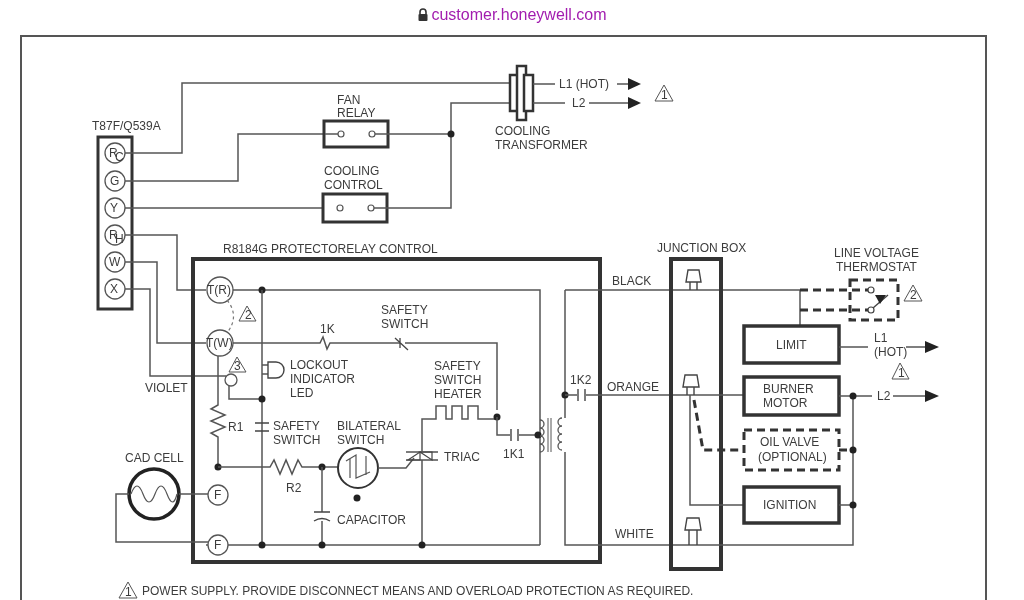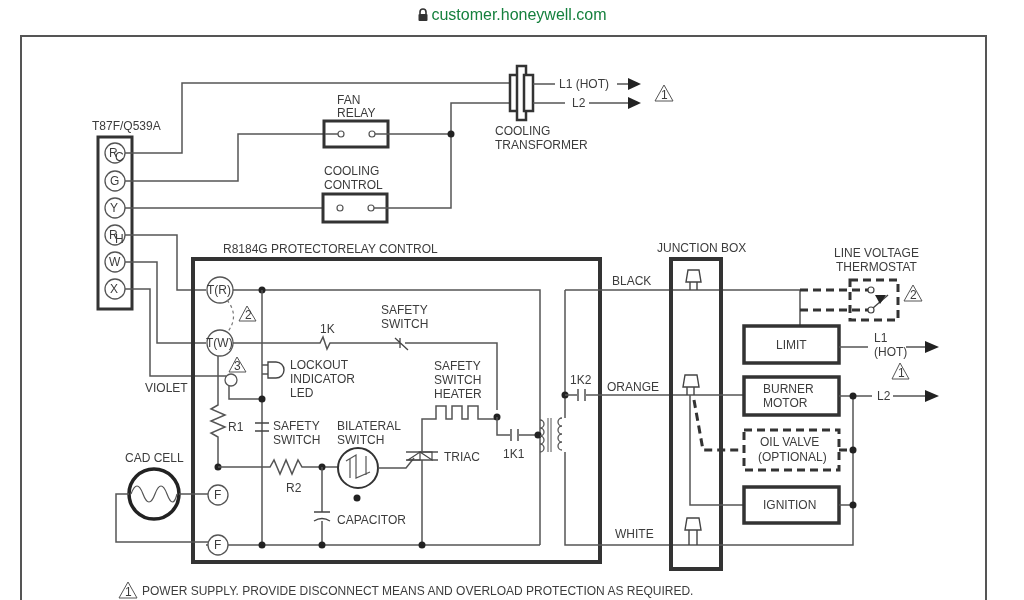--- a/index.html
+++ b/index.html
@@ -1,18 +1,18 @@
 <!DOCTYPE html>
 <html><head>
 <meta charset="utf-8">
 <style>
   html, body { margin:0; padding:0; background:#ffffff; }
   body { width:1024px; height:600px; overflow:hidden; position:relative; font-family:"Liberation Sans", sans-serif; }
   .urlbar { position:absolute; left:0; top:0; width:1024px; height:30px; display:flex; justify-content:center; align-items:center; }
-  .url { color:#15803d; font-size:16px; font-family:"Liberation Sans", sans-serif; display:flex; align-items:center; gap:2px; }
+  .url { color:#a21caf; font-size:16px; font-family:"Liberation Sans", sans-serif; display:flex; align-items:center; gap:2px; }
   .lock { width:12px; height:14px; display:inline-block; }
   svg#diagram { position:absolute; left:0; top:0; }
   svg text { font-family:"Liberation Sans", sans-serif; fill:#3c3c3c; font-size:12px; }
   .w { stroke:#555; stroke-width:1.5; fill:none; }
   .box { stroke:#333; stroke-width:3.5; fill:#fff; }
   .dash { stroke:#333; stroke-width:3; fill:none; stroke-dasharray:8 5; }
   .dot { fill:#222; }
 </style>
 </head>
 <body>

